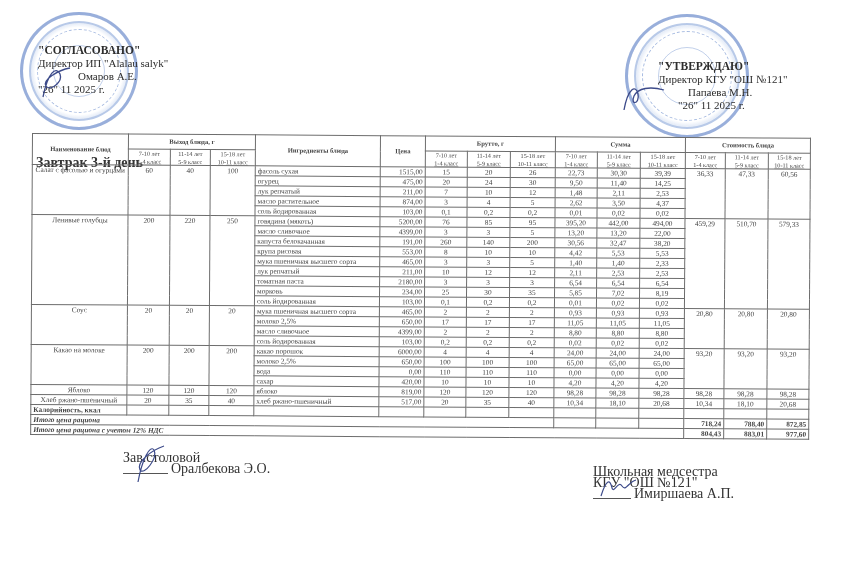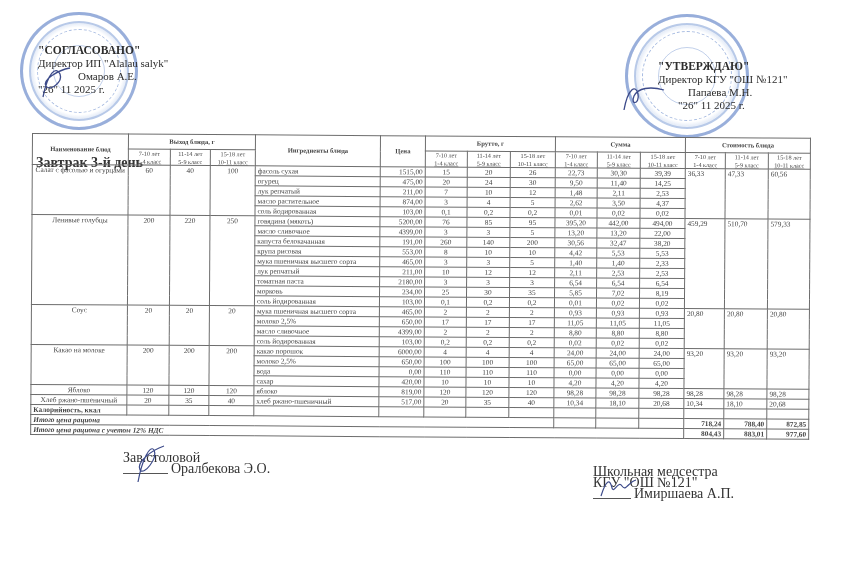--- a/index.html
+++ b/index.html
@@ -15,21 +15,21 @@
   .sig { position:absolute; }
   .daylabel { position:absolute; left:36px; top:107px; font-size:14px; font-weight:bold; color:#333;margin-top:48px; }
   table.menu { position:absolute; left:32px; top:133px; border-collapse:collapse; table-layout:fixed;
                font-size:7.3px; line-height:9px; color:#444; transform:rotate(0.35deg); transform-origin:left top; }
   table.menu td, table.menu th { border:1px solid #6d6d6d; padding:0 2px; height:9px; overflow:hidden; white-space:nowrap; }
   table.menu th { font-weight:bold; font-size:6.6px; line-height:8px; text-align:center; color:#444; }
   table.menu th.sub { font-weight:normal; font-size:6.2px; line-height:7.5px; }
   .c { text-align:center; } .r { text-align:right;margin-top:28px; } .l { text-align:left; }
   .dish { vertical-align:top; text-align:center; white-space:normal !important; }
   .yield { vertical-align:top; text-align:center; }
-  .cost { vertical-align:top; }
+  .cost { vertical-align:top; text-align:center; }
   .bold { font-weight:bold; }
   .ital { font-style:italic; font-weight:bold; }
   .footer { position:absolute; font-size:14px; line-height:11px; color:#333; }
   .line { display:inline-block; border-bottom:1px solid #555; width:45px; vertical-align:bottom; margin-right:3px; }
 </style>
 </head>
 <body>
 
 <div class="stamp" style="left:20px; top:12px; width:112px; height:112px;">
   <div class="ring"></div>

